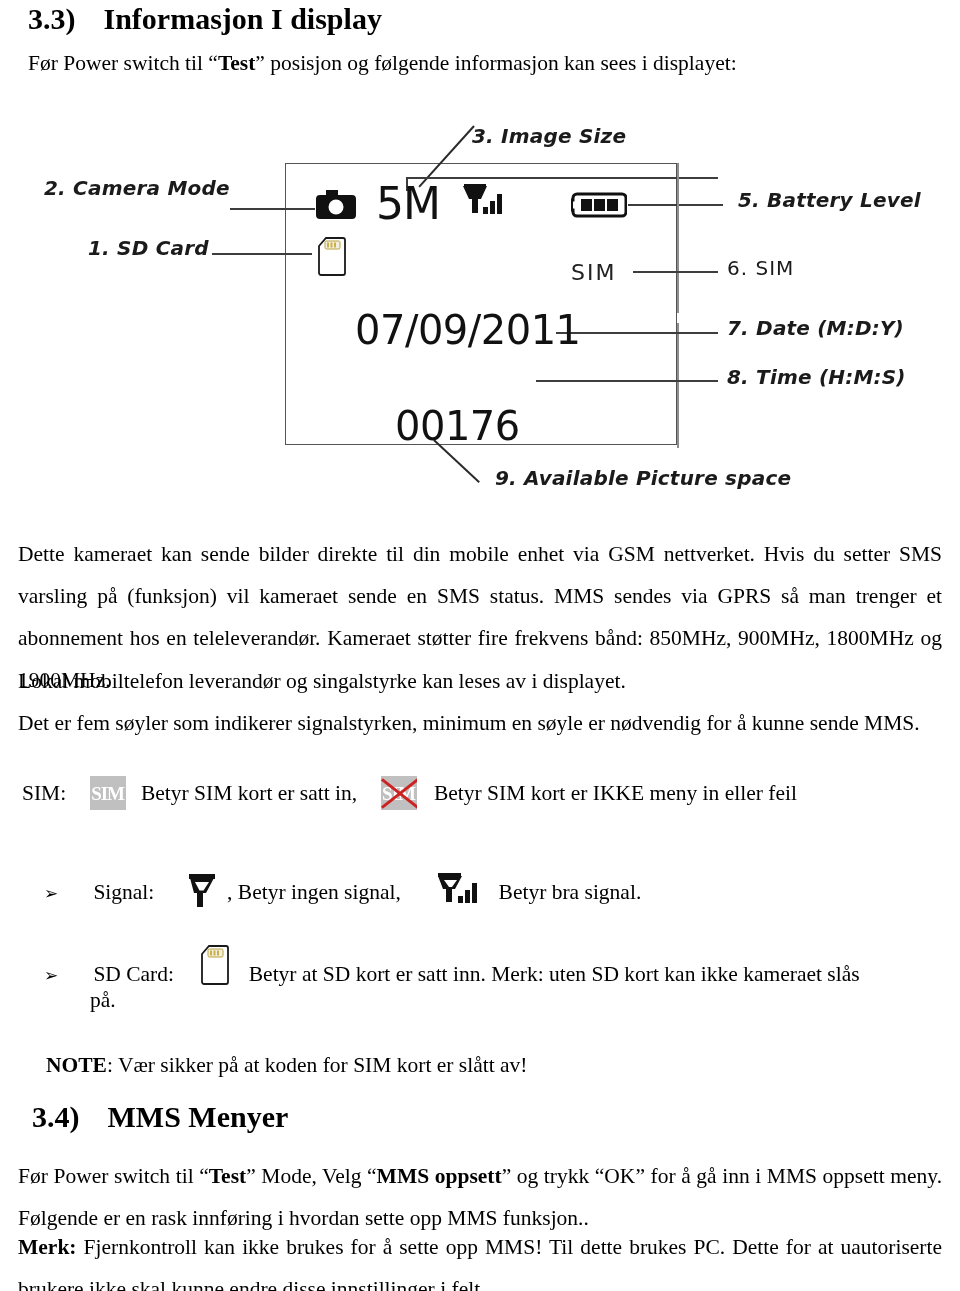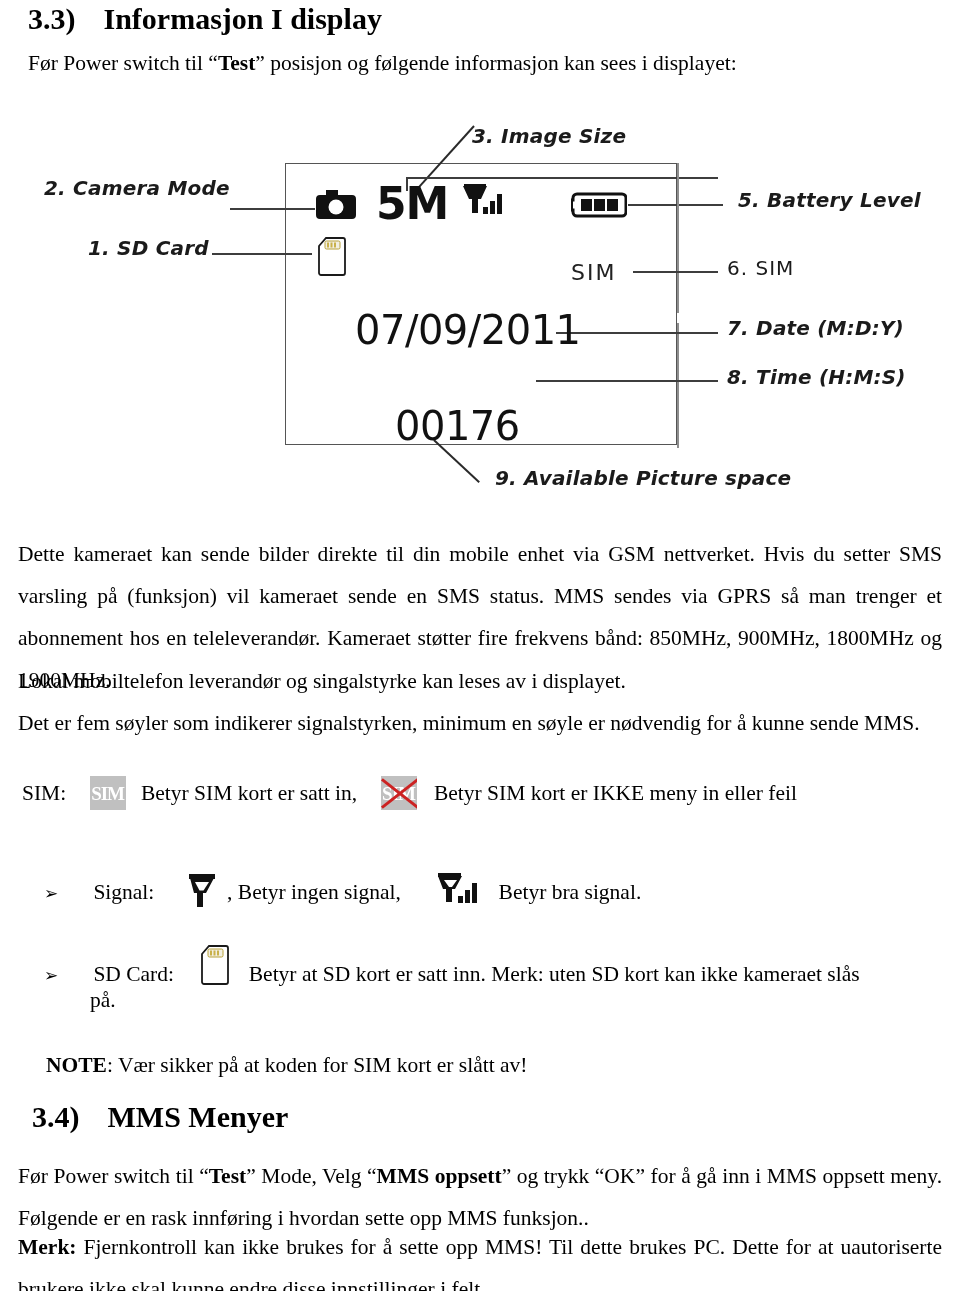--- a/index.html
+++ b/index.html
@@ -88,21 +88,21 @@
 
   .icon-camera { position: absolute; }
   .icon-sd { position: absolute; }
   .icon-signal { position: absolute; }
   .icon-battery { position: absolute; }
 
   .lcd-5m {
     position: absolute;
     font-family: "DejaVu Sans", "Liberation Sans", sans-serif;
     font-size: 44px;
-    font-weight: 700;
+    font-weight: 400;
     letter-spacing: -1px;
     color: #111;
   }
   .lcd-sim {
     position: absolute;
     font-family: "DejaVu Sans", "Liberation Sans", sans-serif;
     font-size: 22px;
     letter-spacing: 2px;
     color: #222;
   }

